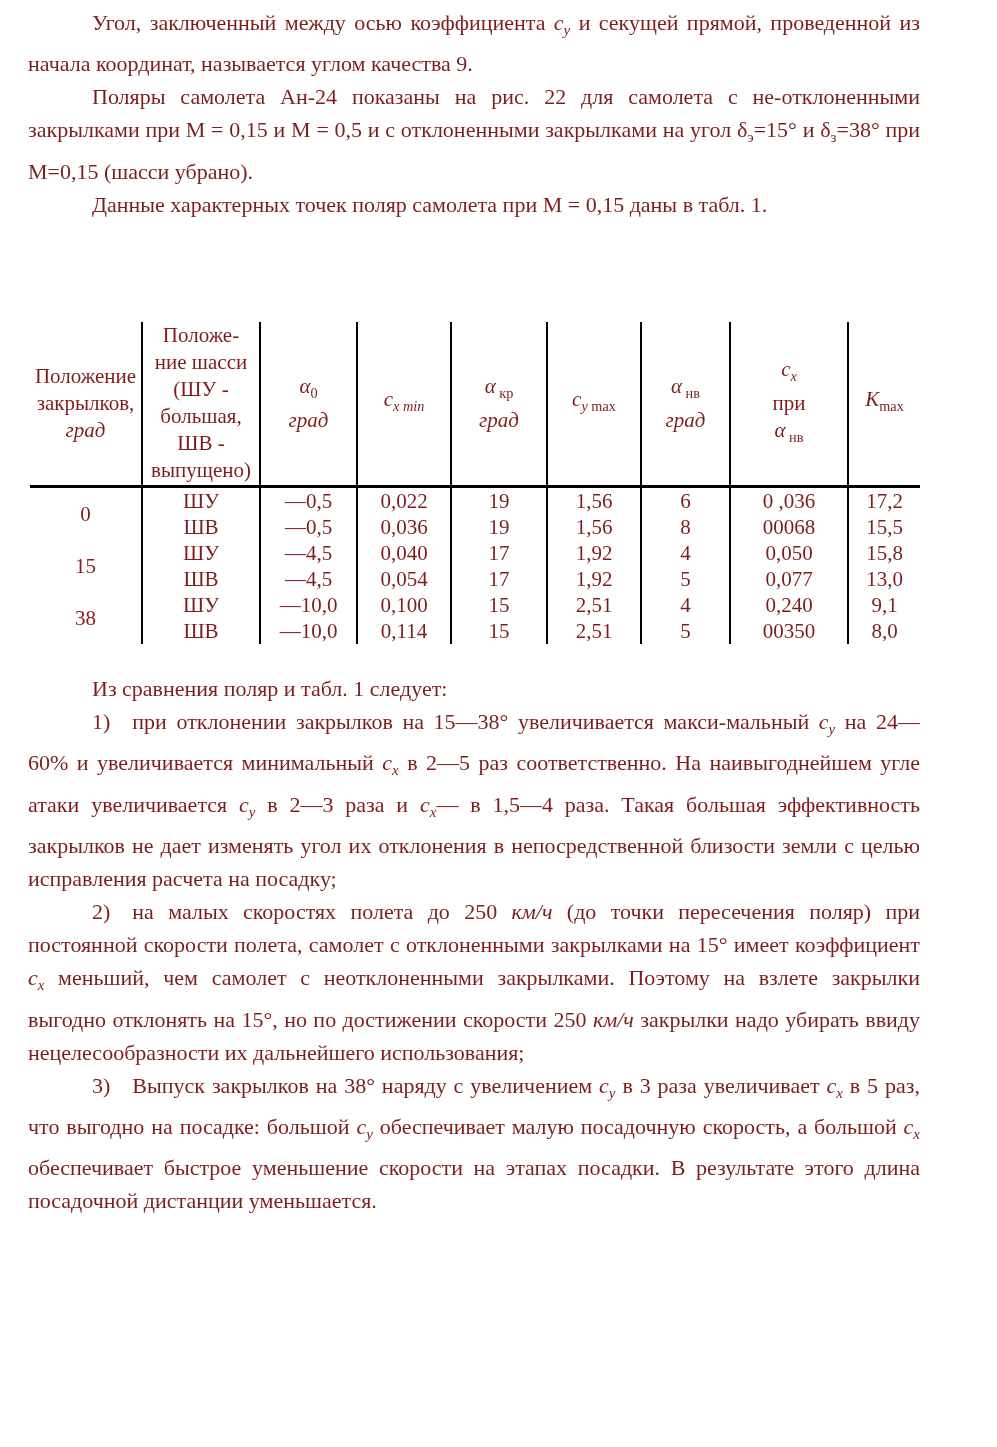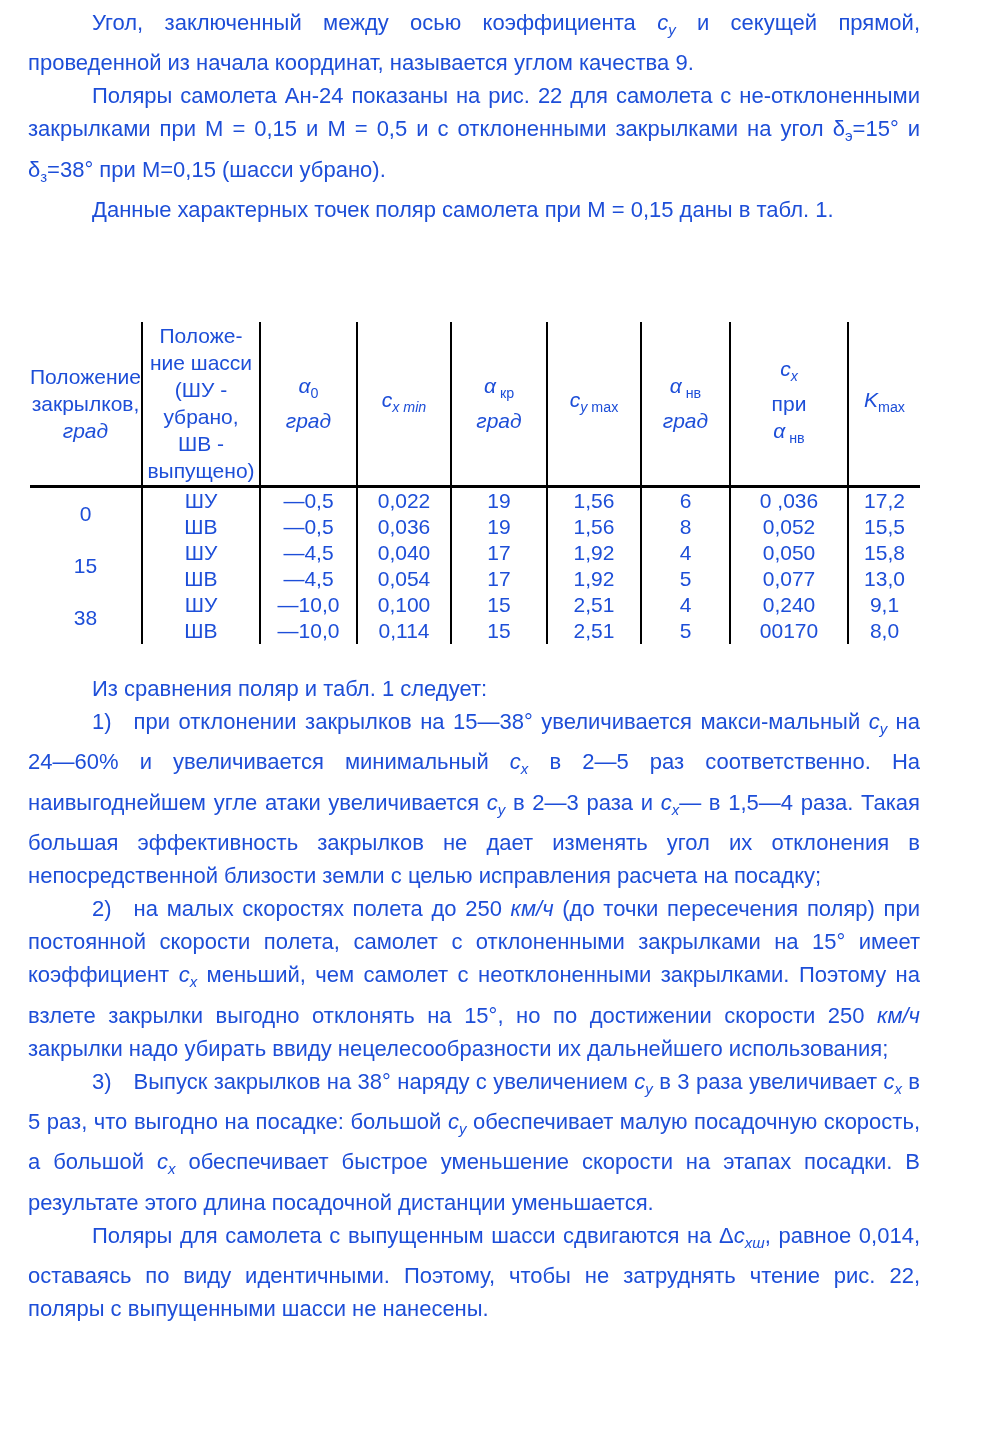--- a/index.html
+++ b/index.html
@@ -1,21 +1,21 @@
 <!DOCTYPE html>
 <html><head>
 <meta charset="utf-8">
 <style>
   html,body { margin:0; padding:0; background:#e8e8e8; }
   .page {
     position:relative;
     width:997px; height:1447px;
     background:#ffffff;
-    color:#1d4ed8;
-    font-family:Liberation Sans, sans-serif;
+    color:#7f1d1d;
+    font-family:Liberation Serif, serif;
     overflow:hidden;
   }
   .text {
     position:absolute;
     left:28px; width:892px;
     font-size:22px; line-height:33px;
     text-align:justify;
   }
   .text p { margin:0; text-indent:64px; }
   .top-section  { top:6px; }
@@ -68,21 +68,21 @@
       <col style="width:94px">
         <col style="width:96px">
         <col style="width:94px">
       <col style="width:89px">
         <col style="width:118px">
         <col style="width:72px">
     </colgroup>
     <thead>
       <tr>
         <th class="nb"><span>Положение</span><br><span>закрылков,</span><br><span style="font-style: italic;">град</span></th>
-        <th><span>Положе-</span><br><span>ние шасси</span><br><span>(ШУ -</span><br><span>убрано,</span><br><span>ШВ -</span><br><span>выпущено)</span></th>
+        <th><span>Положе-</span><br><span>ние шасси</span><br><span>(ШУ -</span><br><span>большая,</span><br><span>ШВ -</span><br><span>выпущено)</span></th>
         <th><span style="font-style: italic;">α</span><sub>0</sub><br><span style="font-style: italic;">град</span></th>
         <th><span style="font-style: italic;">c</span><sub style="font-style: italic; text-align: right;">x min</sub></th>
         <th><span style="font-style: italic;">α</span><sub> кр</sub><br><span style="font-style: italic;">град</span></th>
         <th><span style="font-style: italic;">c</span><sub style="font-style: italic;">y</sub><sub> max</sub></th>
         <th><span style="font-style: italic;">α</span><sub> нв</sub><br><span style="font-style: italic;">град</span></th>
         <th><span style="font-style: italic;">c</span><sub style="font-style: italic;">x</sub><br><span>при</span><br><span style="font-style: italic;">α</span><sub> нв</sub></th>
         <th><span style="font-style: italic;">K</span><sub>max</sub></th>
       </tr>
     </thead>
     <tbody>
@@ -97,21 +97,21 @@
         <td>0 ,036</td>
         <td>17,2</td>
       </tr>
       <tr>
         <td>ШВ</td>
         <td>—0,5</td>
         <td>0,036</td>
         <td>19</td>
         <td>1,56</td>
         <td>8</td>
-        <td>0,052</td>
+        <td>00068</td>
         <td>15,5</td>
       </tr>
       <tr>
         <td class="nb" rowspan="2">15</td>
         <td>ШУ</td>
         <td>—4,5</td>
         <td>0,040</td>
         <td>17</td>
         <td>1,92</td>
         <td>4</td>
@@ -139,28 +139,27 @@
         <td>0,240</td>
         <td>9,1</td>
       </tr>
       <tr>
         <td>ШВ</td>
         <td>—10,0</td>
         <td>0,114</td>
         <td>15</td>
         <td>2,51</td>
         <td>5</td>
-        <td>00170</td>
+        <td>00350</td>
         <td>8,0</td>
       </tr>
     </tbody>
   </table>
 
   <div class="text analysis-section">
     <p><span>Из сравнения поляр и табл. 1 следует:</span></p>
     <p><span>1) при отклонении закрылков на 15—38° увеличивается макси-мальный </span><span style="font-style: italic;">c</span><sub style="font-style: italic;">y</sub><span> на 24—60% и увеличивается минимальный </span><span style="font-style: italic;">c</span><sub style="font-style: italic;">x</sub><span> в 2—5 раз соответственно. На наивыгоднейшем угле атаки увеличивается </span><span style="font-style: italic;">c</span><sub style="font-style: italic;">y</sub><span> в 2—3 раза и </span><span style="font-style: italic;">c</span><sub style="font-style: italic;">x</sub><span>— в 1,5—4 раза. Такая большая эффективность закрылков не дает изменять угол их отклонения в непосредственной близости земли с целью исправления расчета на посадку;</span></p>
     <p><span>2) на малых скоростях полета до 250 </span><span style="font-style: italic;">км/ч</span><span> (до точки пересечения поляр) при постоянной скорости полета, самолет с отклоненными закрылками на 15° имеет коэффициент </span><span style="font-style: italic;">c</span><sub style="font-style: italic;">x</sub><span> меньший, чем самолет с неотклоненными закрылками. Поэтому на взлете закрылки выгодно отклонять на 15°, но по достижении скорости 250 </span><span style="font-style: italic;">км/ч</span><span> закрылки надо убирать ввиду нецелесообразности их дальнейшего использования;</span></p>
     <p><span>3) Выпуск закрылков на 38° наряду с увеличением </span><span style="font-style: italic;">c</span><sub style="font-style: italic;">y</sub><span> в 3 раза увеличивает </span><span style="font-style: italic;">c</span><sub style="font-style: italic;">x</sub><span> в 5 раз, что выгодно на посадке: большой </span><span style="font-style: italic;">c</span><sub style="font-style: italic;">y</sub><span> обеспечивает малую посадочную скорость, а большой </span><span style="font-style: italic;">c</span><sub style="font-style: italic;">x</sub><span> обеспечивает быстрое уменьшение скорости на этапах посадки. В результате этого длина посадочной дистанции уменьшается.</span></p>
-    <p><span>Поляры для самолета с выпущенным шасси сдвигаются на Δ</span><span style="font-style: italic;">c</span><sub style="font-style: italic;">хш</sub><span>, равное 0,014, оставаясь по виду идентичными. Поэтому, чтобы не затруднять чтение рис. 22, поляры с выпущенными шасси не нанесены.</span></p>
   </div>
 
 
 </div>
 
 </body></html>

